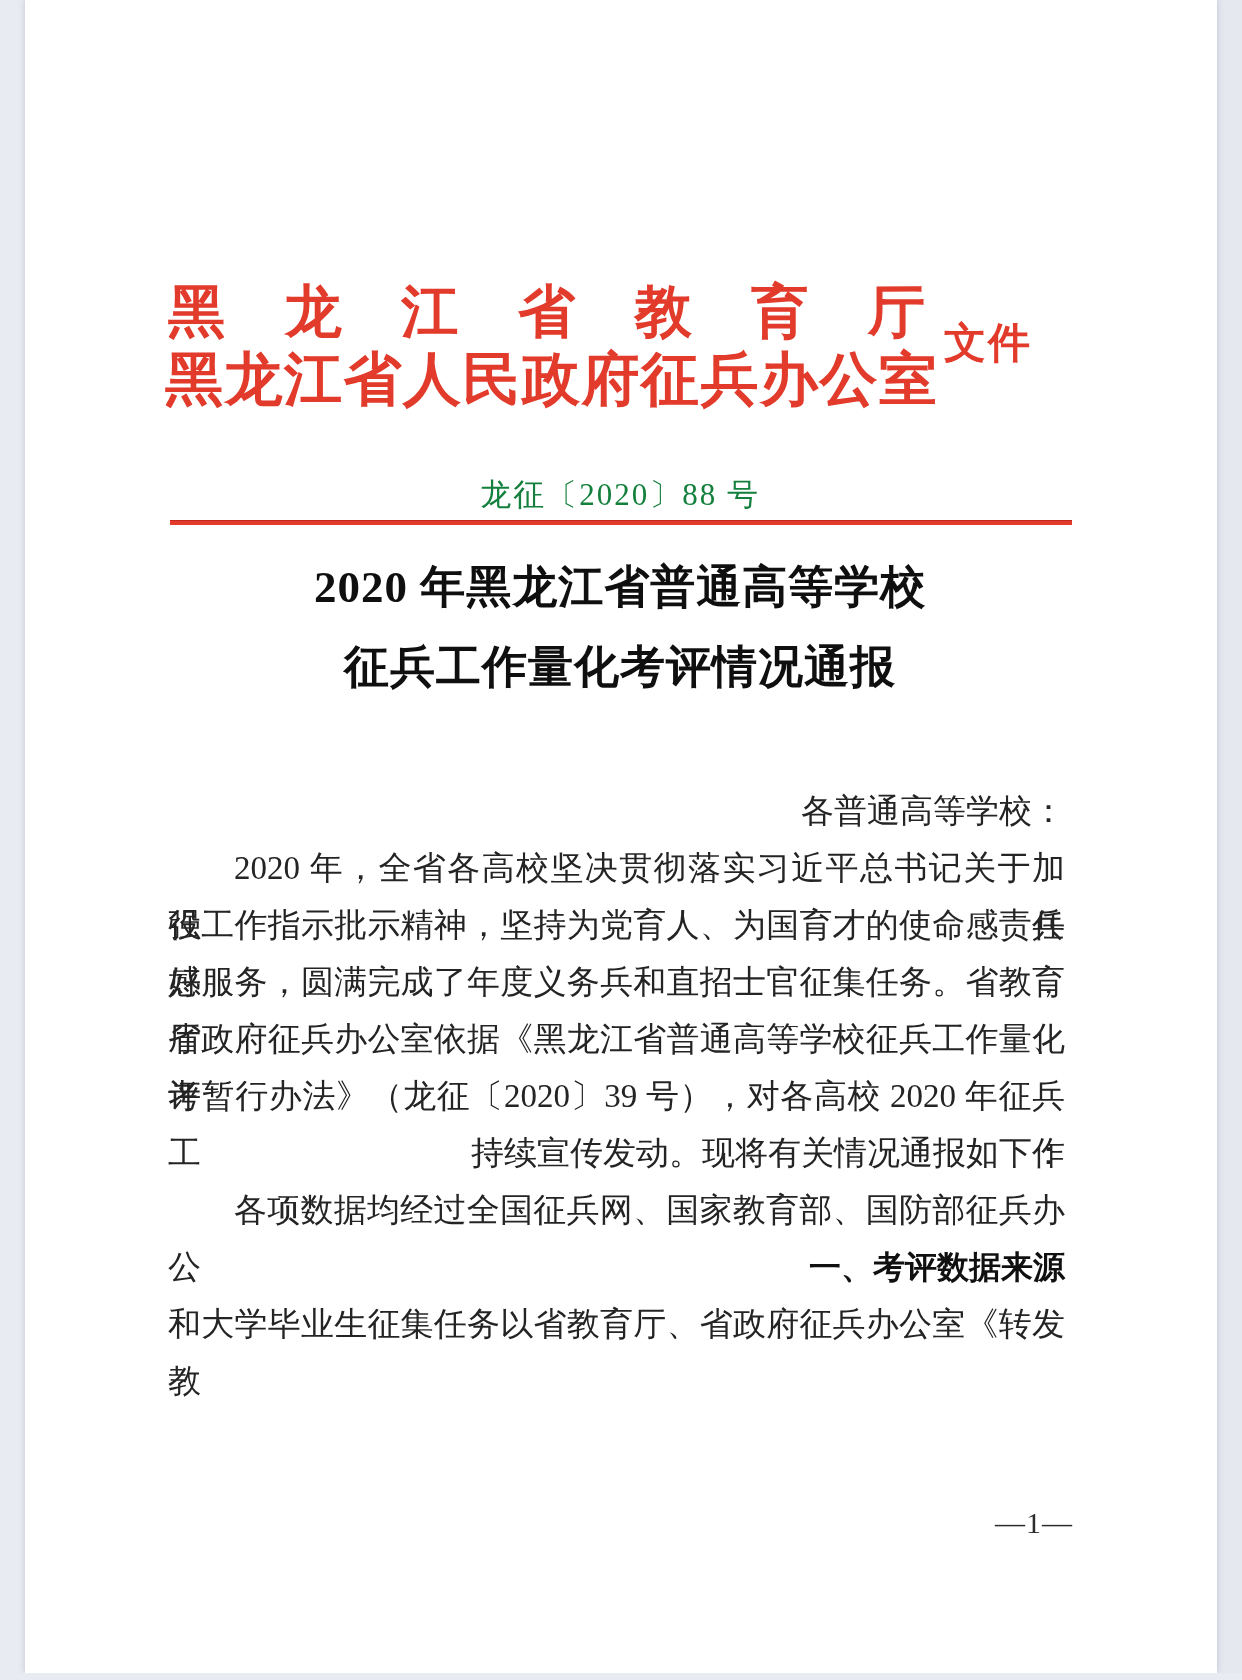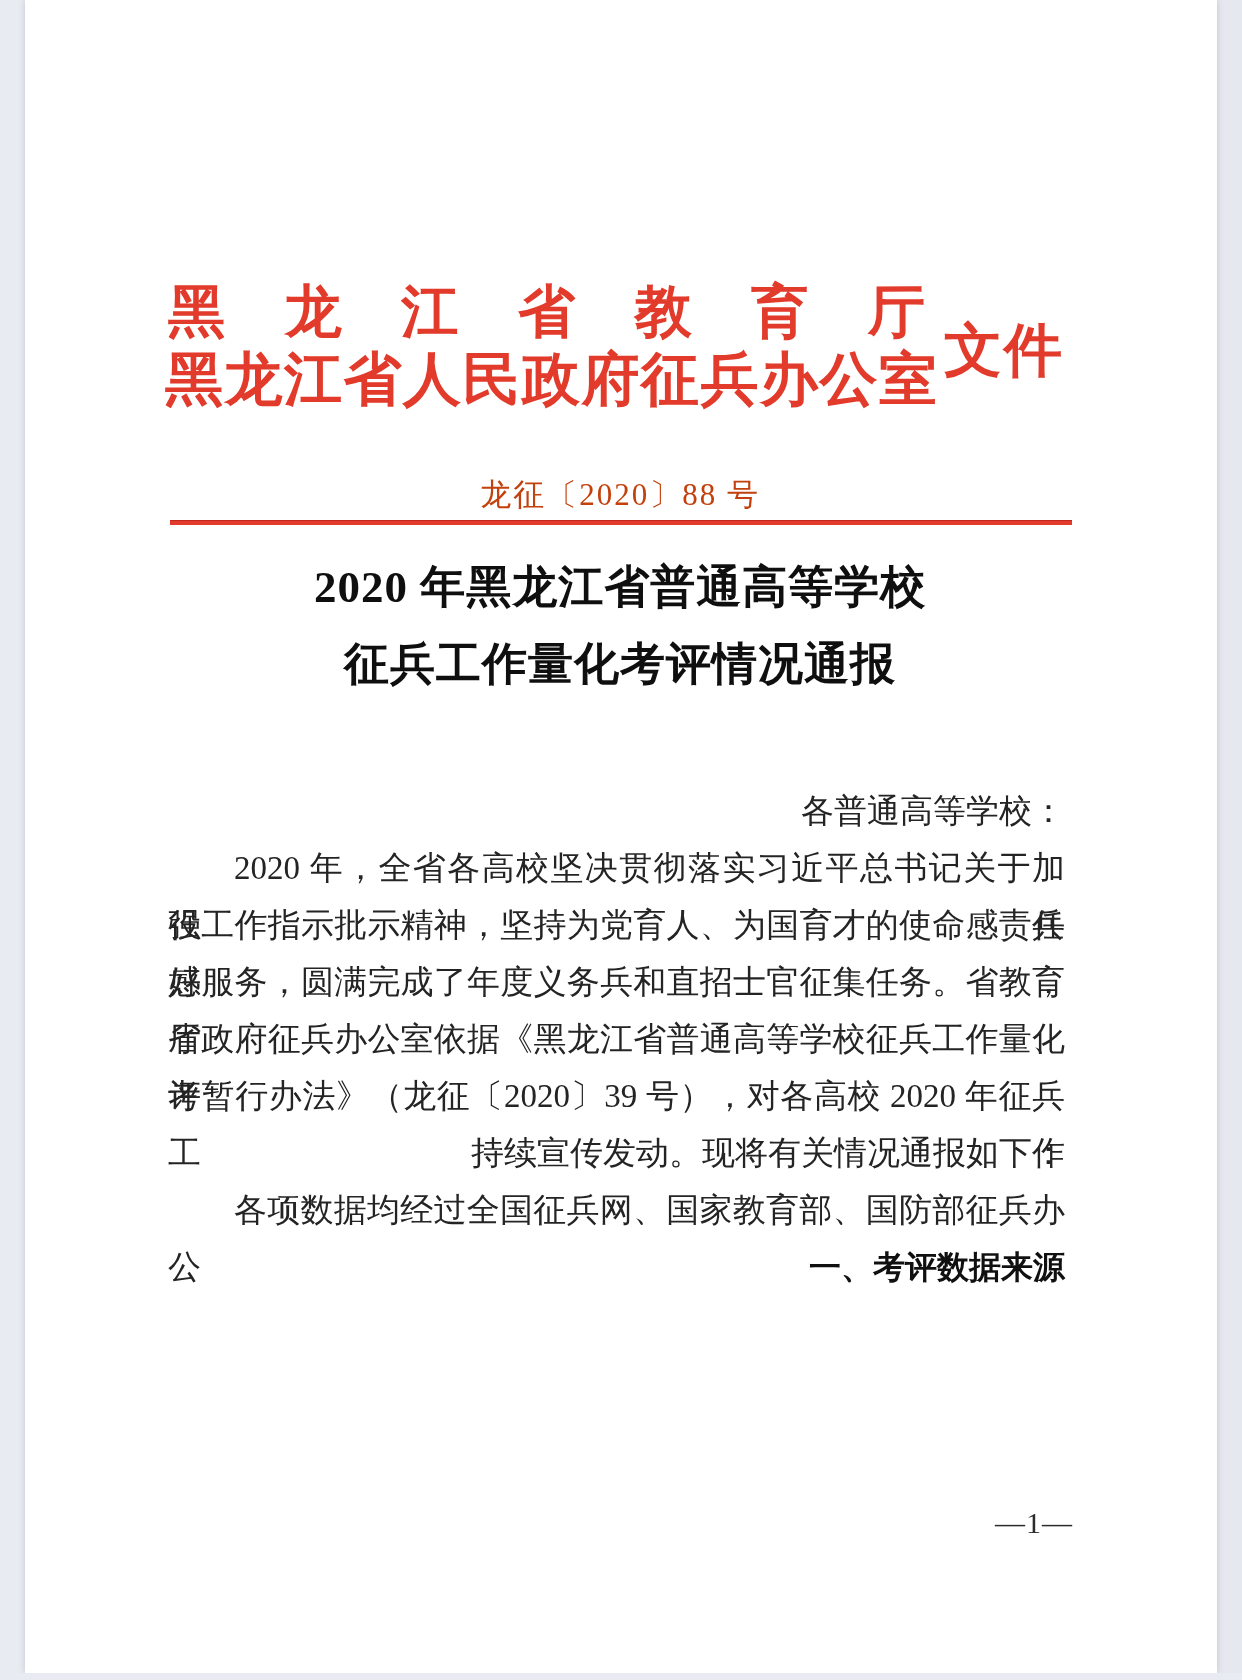--- a/index.html
+++ b/index.html
@@ -16,39 +16,39 @@
   }
   
   .org-line{
     position:absolute;display:flex;justify-content:space-between;
     color:var(--red,#e23a2b);font-weight:700;line-height:1;
     font-family:"Liberation Serif","DejaVu Serif",serif;
   }
   #org1{left:168px;top:283px;width:757px;font-size:57px;}
   #org2{left:165px;top:351px;width:772px;font-size:58px;}
   #doc-type{
-    position:absolute;left:944px;top:322px;font-size:58px;line-height:1;
+    position:absolute;left:944px;top:322px;font-size:42px;line-height:1;
     color:var(--red,#e23a2b);font-weight:700;letter-spacing:2px;
   }
   #doc-number{
     position:absolute;left:168px;top:474px;width:904px;
-    text-align:center;font-size:31px;color:#c2410c;letter-spacing:2px;
+    text-align:center;font-size:31px;color:#15803d;letter-spacing:2px;
   }
   #red-rule{
     position:absolute;left:170px;top:520px;width:902px;height:4px;
     background:var(--red,#e23a2b);
     border-top:1px solid #c2281b;
   }
   
   .doc-title{
     position:absolute;left:168px;width:904px;text-align:center;
     font-size:45px;font-weight:700;color:#0f0f0f;line-height:1;letter-spacing:1px;
   }
   #title1{top:565px;}
-  #title2{top:645px;font-family:Liberation Mono, monospace;}
+  #title2{top:645px;}
   
   #body-lines{
     position:absolute;left:168px;top:783px;width:897px;
     font-size:33px;line-height:57px;color:#242424;
   }
   #body-lines .line{height:57px;white-space:nowrap;text-align:right;}
   #body-lines .line.justify{
     white-space:normal;
     text-align:justify;text-align-last:justify;text-justify:inter-character;
   }
@@ -113,18 +113,19 @@
   <div id="body-lines">
       <div class="line plain">各普通高等学校：</div>
       <div class="line justify indent">2020 年，全省各高校坚决贯彻落实习近平总书记关于加强兵</div>
       <div class="line justify">役工作指示批示精神，坚持为党育人、为国育才的使命感责任感，</div>
       <div class="line justify">好服务，圆满完成了年度义务兵和直招士官征集任务。省教育厅、</div>
       <div class="line justify">省政府征兵办公室依据《黑龙江省普通高等学校征兵工作量化考</div>
       <div class="line justify">评暂行办法》（龙征〔2020〕39 号），对各高校 2020 年征兵工作</div>
       <div class="line plain">持续宣传发动。现将有关情况通报如下：</div>
       <div class="line justify indent">各项数据均经过全国征兵网、国家教育部、国防部征兵办公</div>
       <div class="line heading">一、考评数据来源</div>
+      <div class="line justify">和大学毕业生征集任务以省教育厅、省政府征兵办公室《转发教</div>
     </div>
 
   <div id="page-number">—1—</div>
 
   <div class="edge" id="edge-bottom"></div>
 </div>
 
 </body></html>

